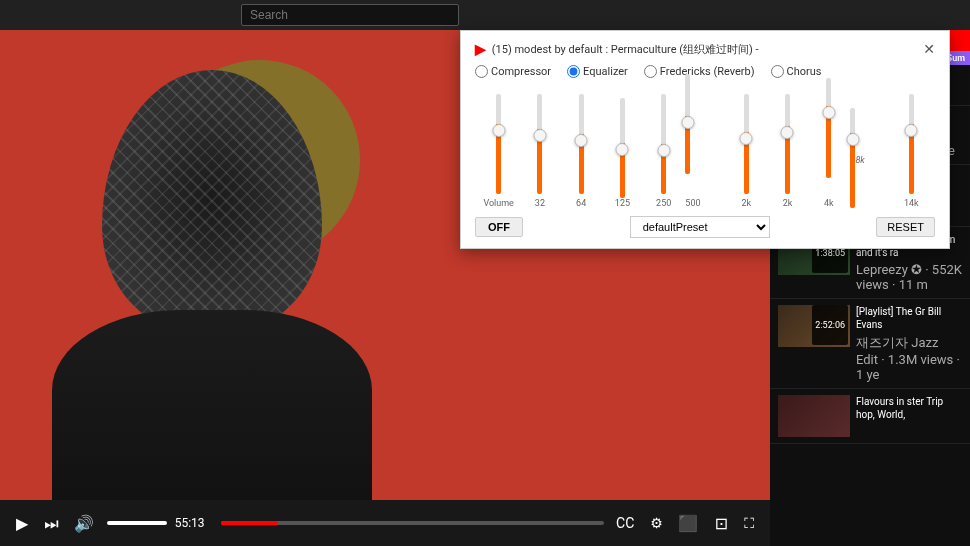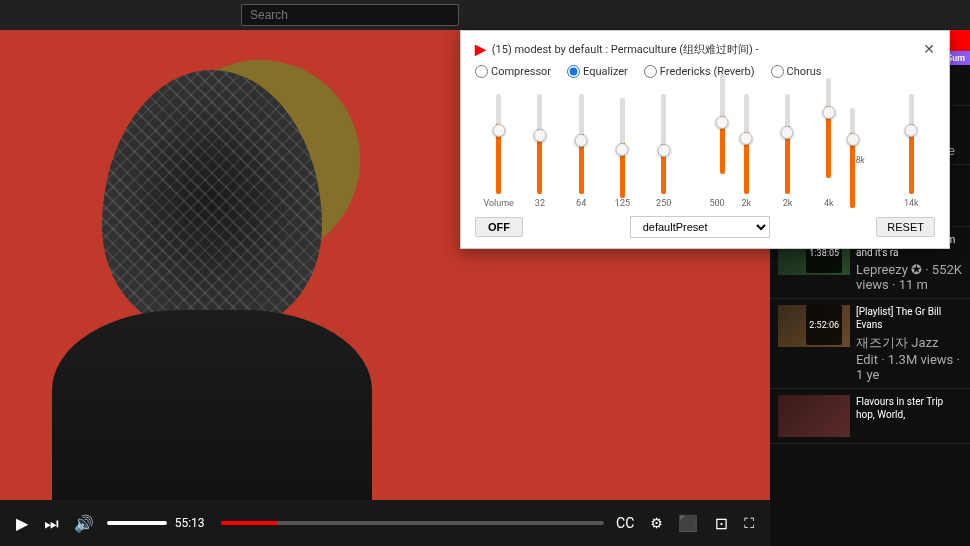--- a/index.html
+++ b/index.html
@@ -242,21 +242,21 @@
       width: 72px;
       height: 42px;
       background: #333;
       flex-shrink: 0;
       position: relative;
       overflow: hidden;
     }
     .sidebar-duration {
       position: absolute;
       bottom: 2px;
-      right: 8px;
+      right: 2px;
       background: rgba(0,0,0,0.8);
       color: #fff;
       font-size: 9px;
       padding: 15px 3px;
       border-radius: 2px;
     }
     .sidebar-info {
       flex: 1;
       overflow: hidden;
     }
@@ -450,21 +450,21 @@
             </div>
             <div style="font-size: 9px; color: rgb(102, 102, 102); margin-top: 0; text-align: center;">125</div>
           </div>
           <div class="eq-col" style="display: flex; flex-direction: column; align-items: center; flex: 1 1 0%;">
             <div style="height: 100px; width: 5px; background: rgb(221, 221, 221); border-radius: 2px; position: relative; flex-shrink: 0;">
               <div style="width: 100%; background: rgb(255, 102, 0); border-radius: 0px 0px 2px 2px; position: absolute; bottom: 0px; left: 0px; height: 50%;"></div>
               <div style="position: absolute; width: 13px; height: 13px; border-radius: 50%; background: rgb(245, 245, 245); border: 1px solid rgb(187, 187, 187); left: 50%; transform: translateX(-50%); top: 50%; box-shadow: rgba(0, 0, 0, 0.25) 0px 1px 3px;"></div>
             </div>
             <div style="font-size: 9px; color: rgb(102, 102, 102); margin-top: 4px; text-align: right;">250</div>
           </div>
-          <div class="eq-col" style="display: flex; flex-direction: column; align-items: flex-end; flex: 1 1 0%; gap: 20px;">
+          <div class="eq-col" style="display: flex; flex-direction: column; align-items: flex-start; flex: 1 1 0%; gap: 20px;">
             <div style="height: 100px; width: 5px; background: rgb(221, 221, 221); border-radius: 2px; position: relative; flex-shrink: 0;">
               <div style="width: 100%; background: rgb(255, 102, 0); border-radius: 0px 0px 2px 2px; position: absolute; bottom: 0px; left: 0px; height: 58%;"></div>
               <div style="position: absolute; width: 13px; height: 13px; border-radius: 50%; background: rgb(245, 245, 245); border: 1px solid rgb(187, 187, 187); left: 50%; transform: translateX(-50%); top: 42%; box-shadow: rgba(0, 0, 0, 0.25) 0px 1px 3px;"></div>
             </div>
             <div style="font-size: 9px; color: rgb(102, 102, 102); margin-top: 4px; text-align: center;">500</div>
           </div>
           <div class="eq-col" style="display: flex; flex-direction: column; align-items: center; flex: 1 1 0%;">
             <div style="height: 100px; width: 5px; background: rgb(221, 221, 221); border-radius: 2px; position: relative; flex-shrink: 0;">
               <div style="width: 100%; background: rgb(255, 102, 0); border-radius: 0px 0px 2px 2px; position: absolute; bottom: 0px; left: 0px; height: 62%;"></div>
               <div style="position: absolute; width: 13px; height: 13px; border-radius: 50%; background: rgb(245, 245, 245); border: 1px solid rgb(187, 187, 187); left: 50%; transform: translateX(-50%); top: 38%; box-shadow: rgba(0, 0, 0, 0.25) 0px 1px 3px;"></div>

